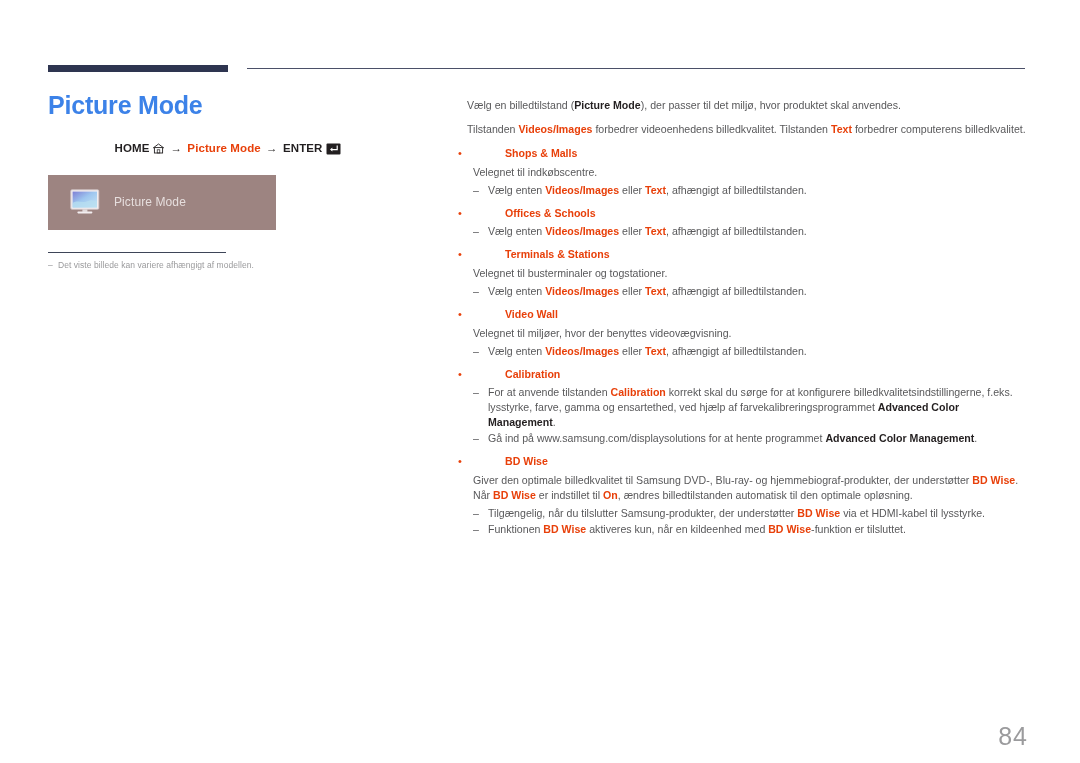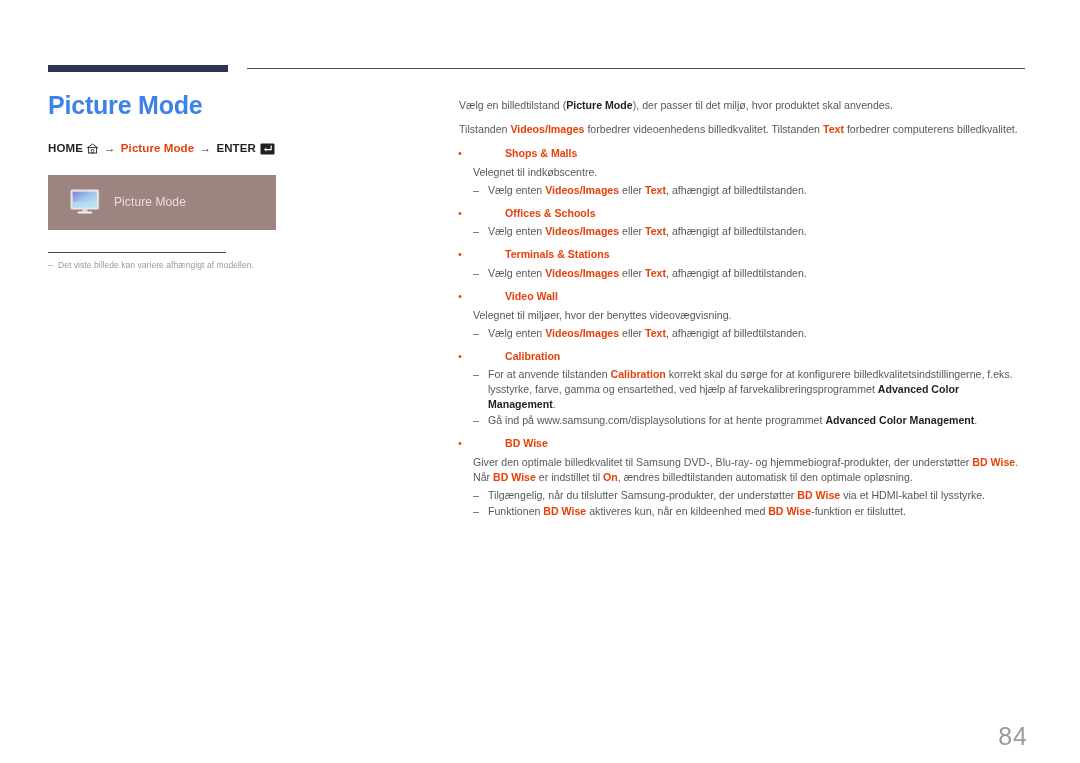--- a/index.html
+++ b/index.html
@@ -49,20 +49,21 @@
     margin: 0 0 22px 0;
     line-height: 1.1;
   }
   .breadcrumb {
     font-size: 11.5px;
     font-weight: bold;
     color: #221f20;
     letter-spacing: 0.1px;
     white-space: nowrap;
     margin-bottom: 18px;
+    text-align: center;
   }
   .breadcrumb .accent { color: #e8400a; }
   .breadcrumb .arrow {
     color: #221f20;
     font-weight: normal;
     padding: 0 2px;
   }
   .home-icon {
     display: inline-block;
     vertical-align: -2px;
@@ -117,21 +118,21 @@
   
   .content-col {
     position: absolute;
     left: 455px; top: 98px;
     width: 572px;
     font-size: 10.6px;
     line-height: 1.42;
     color: #58585a;
   }
   .intro-p {
-    margin: 0 0 9px 4px;
+    margin: 0 0 9px 12px;
   }
   b.acc {
     color: #e8400a;
     font-weight: bold;
   }
   b.dark {
     color: #231f20;
     font-weight: bold;
   }
 
@@ -258,20 +259,21 @@
       <div class="sub-item">
         <span class="sub-dash">‒</span>
         <span class="sub-text"><span>Vælg enten </span><b class="acc">Videos/Images</b><span> eller </span><b class="acc">Text</b><span>, afhængigt af billedtilstanden.</span></span>
       </div>
     </div>
     <div class="bullet-item">
       <div class="bullet-head">
         <span class="bullet-dot">•</span>
         <span class="bullet-title">Terminals &amp; Stations</span>
       </div>
+      <div class="bullet-body"><span>Velegnet til busterminaler og togstationer.</span></div>
       <div class="sub-item">
         <span class="sub-dash">‒</span>
         <span class="sub-text"><span>Vælg enten </span><b class="acc">Videos/Images</b><span> eller </span><b class="acc">Text</b><span>, afhængigt af billedtilstanden.</span></span>
       </div>
     </div>
     <div class="bullet-item">
       <div class="bullet-head">
         <span class="bullet-dot">•</span>
         <span class="bullet-title">Video Wall</span>
       </div>

